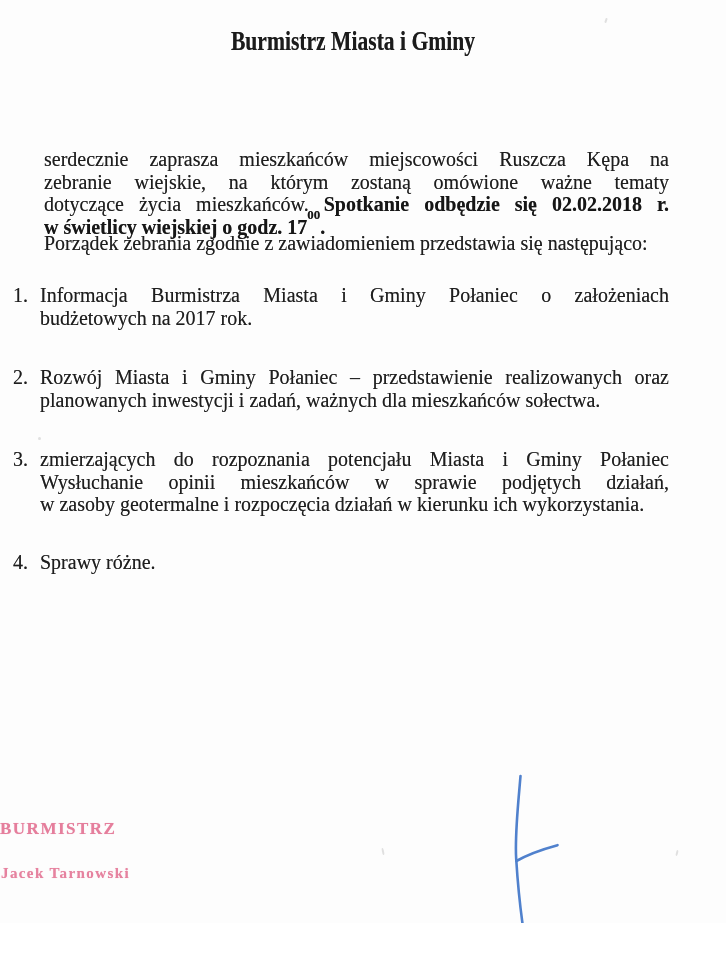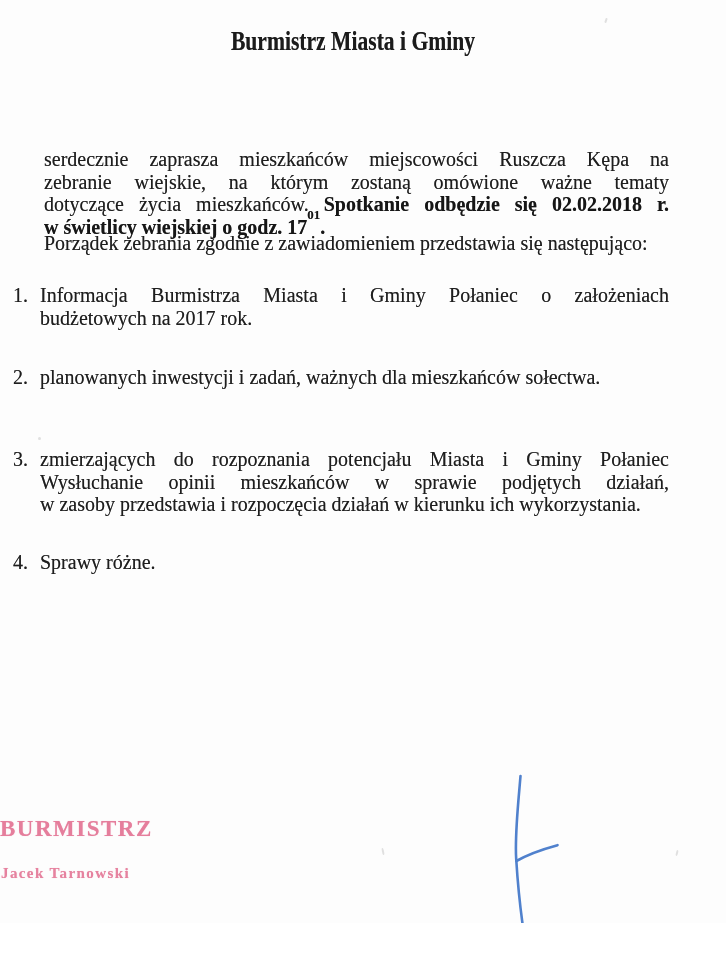--- a/index.html
+++ b/index.html
@@ -34,21 +34,21 @@
   .agenda-item .itxt{ margin-left:40px; }
 
   .closing{
     position:absolute; top:771px; right:57px;
     font-size:20px; line-height:23px; white-space:nowrap;
   }
 
   .stamp{ position:absolute; left:455px; top:0; width:260px; color:#e06a8c; }
   .stamp-title{
     position:absolute; left:0; top:820px;
-    font-size:23px; line-height:18px; font-weight:bold;
+    font-size:17px; line-height:18px; font-weight:bold;
     letter-spacing:1.5px; white-space:nowrap;
     color:#e26d8f; opacity:.88; text-shadow:0 0 .8px rgba(226,109,143,.6);
   }
   .stamp-name{
     position:absolute; left:1px; top:865px;
     font-size:15px; line-height:16px; font-weight:bold;
     letter-spacing:1.4px; white-space:nowrap;
     color:#e26d8f; opacity:.85; text-shadow:0 0 .8px rgba(226,109,143,.6);text-align:center;
   }
   .stamp{ left:0; }
@@ -68,48 +68,49 @@
 <body>
 
 <div class="page">
 
   <div class="doc-title ink">Burmistrz Miasta i Gminy</div>
 
   <div class="block para ink" style="top:110px;margin-top:38px;">
       <div class="tline"><span>serdecznie zaprasza mieszkańców miejscowości Ruszcza Kępa na</span></div>
       <div class="tline"><span>zebranie wiejskie, na którym zostaną omówione ważne tematy</span></div>
       <div class="tline"><span>dotyczące życia mieszkańców. </span><span class="b">Spotkanie odbędzie się 02.02.2018 r.</span></div>
-      <div class="tline lastline"><span class="b">w świetlicy wiejskiej o godz. 17</span><sup class="b">01</sup><span class="b">.</span></div>
+      <div class="tline lastline"><span class="b">w świetlicy wiejskiej o godz. 17</span><sup class="b">00</sup><span class="b">.</span></div>
     </div>
 
   <div class="block para ink" style="top:232px;">
       <div class="tline lastline"><span>Porządek zebrania zgodnie z zawiadomieniem przedstawia się następująco:</span></div>
     </div>
 
   <div class="block agenda-item ink" style="top:284px;">
     <span class="num">1.</span>
     <div class="itxt">
         <div class="tline"><span>Informacja Burmistrza Miasta i Gminy Połaniec o założeniach</span></div>
         <div class="tline lastline"><span>budżetowych na 2017 rok.</span></div>
       </div>
   </div>
 
   <div class="block agenda-item ink" style="top:366px;">
     <span class="num">2.</span>
     <div class="itxt">
+        <div class="tline"><span>Rozwój Miasta i Gminy Połaniec – przedstawienie realizowanych oraz</span></div>
         <div class="tline lastline"><span>planowanych inwestycji i zadań, ważnych dla mieszkańców sołectwa.</span></div>
       </div>
   </div>
 
   <div class="block agenda-item ink" style="top:448px;">
     <span class="num">3.</span>
     <div class="itxt">
         <div class="tline"><span>zmierzających do rozpoznania potencjału Miasta i Gminy Połaniec</span></div>
         <div class="tline"><span>Wysłuchanie opinii mieszkańców w sprawie podjętych działań,</span></div>
-        <div class="tline lastline"><span>w zasoby przedstawia i rozpoczęcia działań w kierunku ich wykorzystania.</span></div>
+        <div class="tline lastline"><span>w zasoby geotermalne i rozpoczęcia działań w kierunku ich wykorzystania.</span></div>
       </div>
   </div>
 
   <div class="block agenda-item ink" style="top:551px;">
     <span class="num">4.</span>
     <div class="itxt">
         <div class="tline lastline"><span>Sprawy różne.</span></div>
       </div>
   </div>
 

